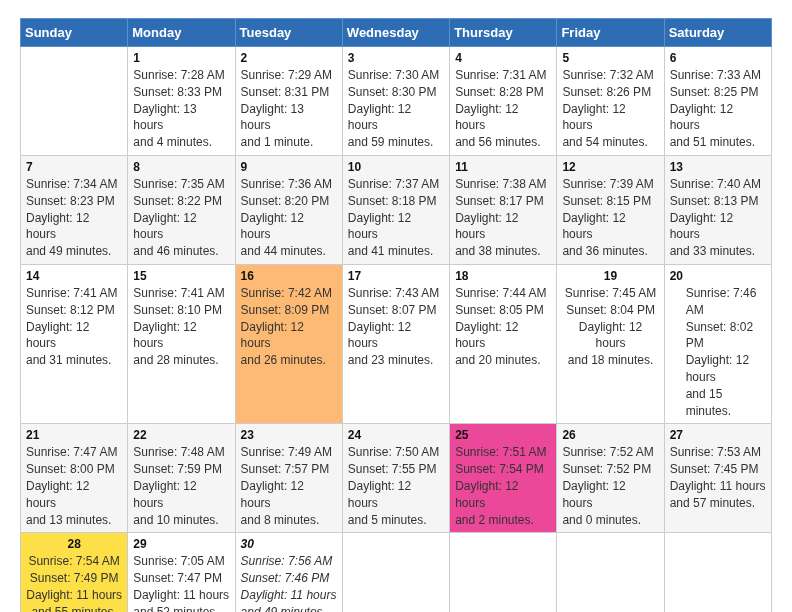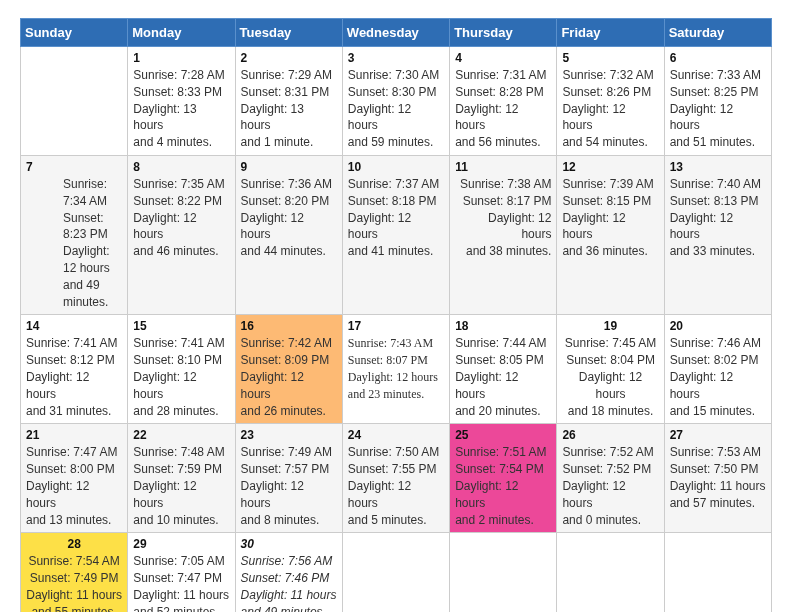--- a/index.html
+++ b/index.html
@@ -140,21 +140,21 @@
             <span class="day-number">6</span>
             <div class="day-info" style="white-space: pre-line;">Sunrise: 7:33 AM
 Sunset: 8:25 PM
 Daylight: 12 hours
 and 51 minutes.</div>
           </td>
         </tr>
         <tr>
           <td style="background: rgb(245, 245, 245);">
             <span class="day-number">7</span>
-            <div class="day-info" style="white-space: pre-line; margin-left: 37px;">Sunrise: 7:34 AM
+            <div class="day-info" style="white-space: pre-line;">Sunrise: 7:34 AM
 Sunset: 8:23 PM
 Daylight: 12 hours
 and 49 minutes.</div>
           </td>
           <td style="background: rgb(245, 245, 245);">
             <span class="day-number">8</span>
             <div class="day-info" style="white-space: pre-line;">Sunrise: 7:35 AM
 Sunset: 8:22 PM
 Daylight: 12 hours
 and 46 minutes.</div>
@@ -168,21 +168,21 @@
           </td>
           <td style="background: rgb(245, 245, 245);">
             <span class="day-number">10</span>
             <div class="day-info" style="white-space: pre-line;">Sunrise: 7:37 AM
 Sunset: 8:18 PM
 Daylight: 12 hours
 and 41 minutes.</div>
           </td>
           <td style="background: rgb(245, 245, 245);">
             <span class="day-number">11</span>
-            <div class="day-info" style="white-space: pre-line; text-align: right;">Sunrise: 7:38 AM
+            <div class="day-info" style="white-space: pre-line;">Sunrise: 7:38 AM
 Sunset: 8:17 PM
 Daylight: 12 hours
 and 38 minutes.</div>
           </td>
           <td style="background: rgb(245, 245, 245);">
             <span class="day-number">12</span>
             <div class="day-info" style="white-space: pre-line;">Sunrise: 7:39 AM
 Sunset: 8:15 PM
 Daylight: 12 hours
 and 36 minutes.</div>
@@ -212,42 +212,42 @@
           </td>
           <td style="background: #fdba74;">
             <span class="day-number">16</span>
             <div class="day-info" style="white-space: pre-line;">Sunrise: 7:42 AM
 Sunset: 8:09 PM
 Daylight: 12 hours
 and 26 minutes.</div>
           </td>
           <td style="background: rgb(255, 255, 255);">
             <span class="day-number">17</span>
-            <div class="day-info" style="white-space: pre-line; font-family: Liberation Serif, serif;">Sunrise: 7:43 AM
+            <div class="day-info" style="white-space: pre-line;">Sunrise: 7:43 AM
 Sunset: 8:07 PM
 Daylight: 12 hours
 and 23 minutes.</div>
           </td>
           <td style="background: rgb(255, 255, 255);">
             <span class="day-number">18</span>
             <div class="day-info" style="white-space: pre-line;">Sunrise: 7:44 AM
 Sunset: 8:05 PM
 Daylight: 12 hours
 and 20 minutes.</div>
           </td>
           <td style="background: rgb(255, 255, 255); text-align: center;">
             <span class="day-number">19</span>
             <div class="day-info" style="white-space: pre-line;">Sunrise: 7:45 AM
 Sunset: 8:04 PM
 Daylight: 12 hours
 and 18 minutes.</div>
           </td>
           <td style="background: rgb(255, 255, 255);">
             <span class="day-number">20</span>
-            <div class="day-info" style="white-space: pre-line;">Sunrise: 7:46 AM
+            <div class="day-info" style="white-space: pre-line; margin-left: 16px;">Sunrise: 7:46 AM
 Sunset: 8:02 PM
 Daylight: 12 hours
 and 15 minutes.</div>
           </td>
         </tr>
         <tr>
           <td style="background: rgb(245, 245, 245);">
             <span class="day-number">21</span>
             <div class="day-info" style="white-space: pre-line;">Sunrise: 7:47 AM
 Sunset: 8:00 PM
@@ -285,21 +285,21 @@
           <td style="background: rgb(245, 245, 245);">
             <span class="day-number">26</span>
             <div class="day-info" style="white-space: pre-line;">Sunrise: 7:52 AM
 Sunset: 7:52 PM
 Daylight: 12 hours
 and 0 minutes.</div>
           </td>
           <td style="background: rgb(245, 245, 245);">
             <span class="day-number">27</span>
             <div class="day-info" style="white-space: pre-line;">Sunrise: 7:53 AM
-Sunset: 7:50 PM
+Sunset: 7:45 PM
 Daylight: 11 hours
 and 57 minutes.</div>
           </td>
         </tr>
         <tr>
           <td style="background: #fde047; text-align: center;">
             <span class="day-number">28</span>
             <div class="day-info" style="white-space: pre-line;">Sunrise: 7:54 AM
 Sunset: 7:49 PM
 Daylight: 11 hours

